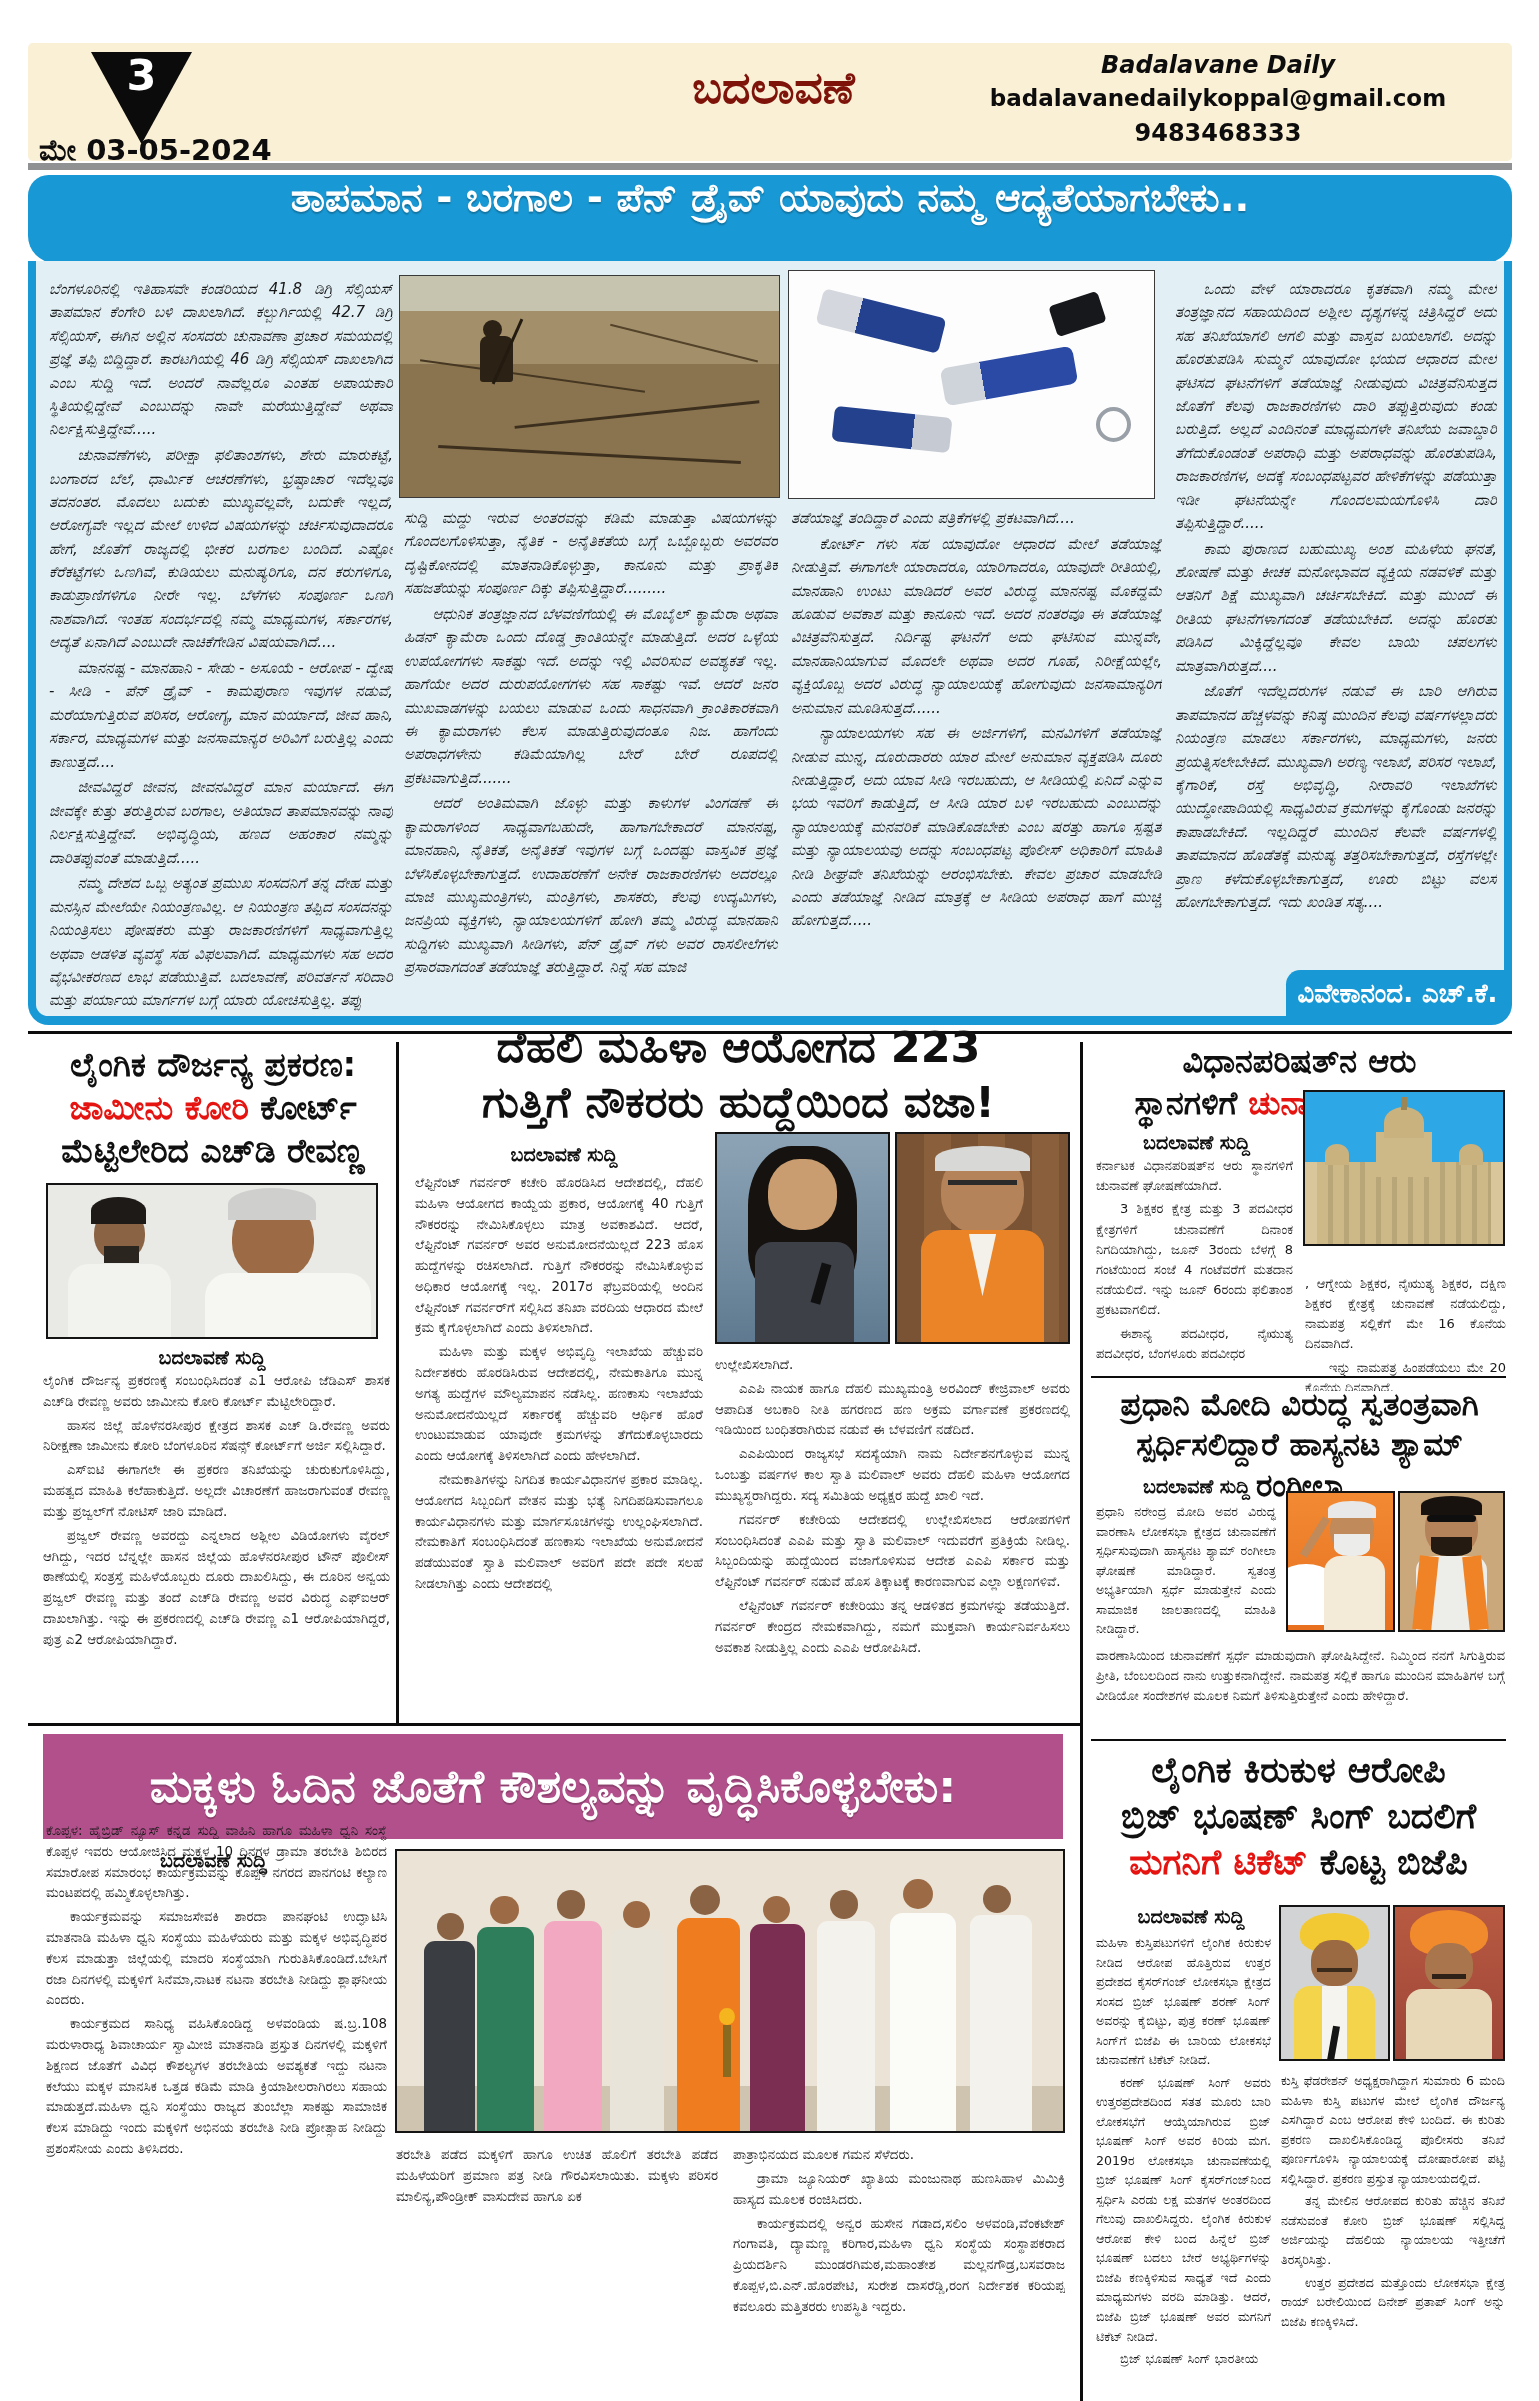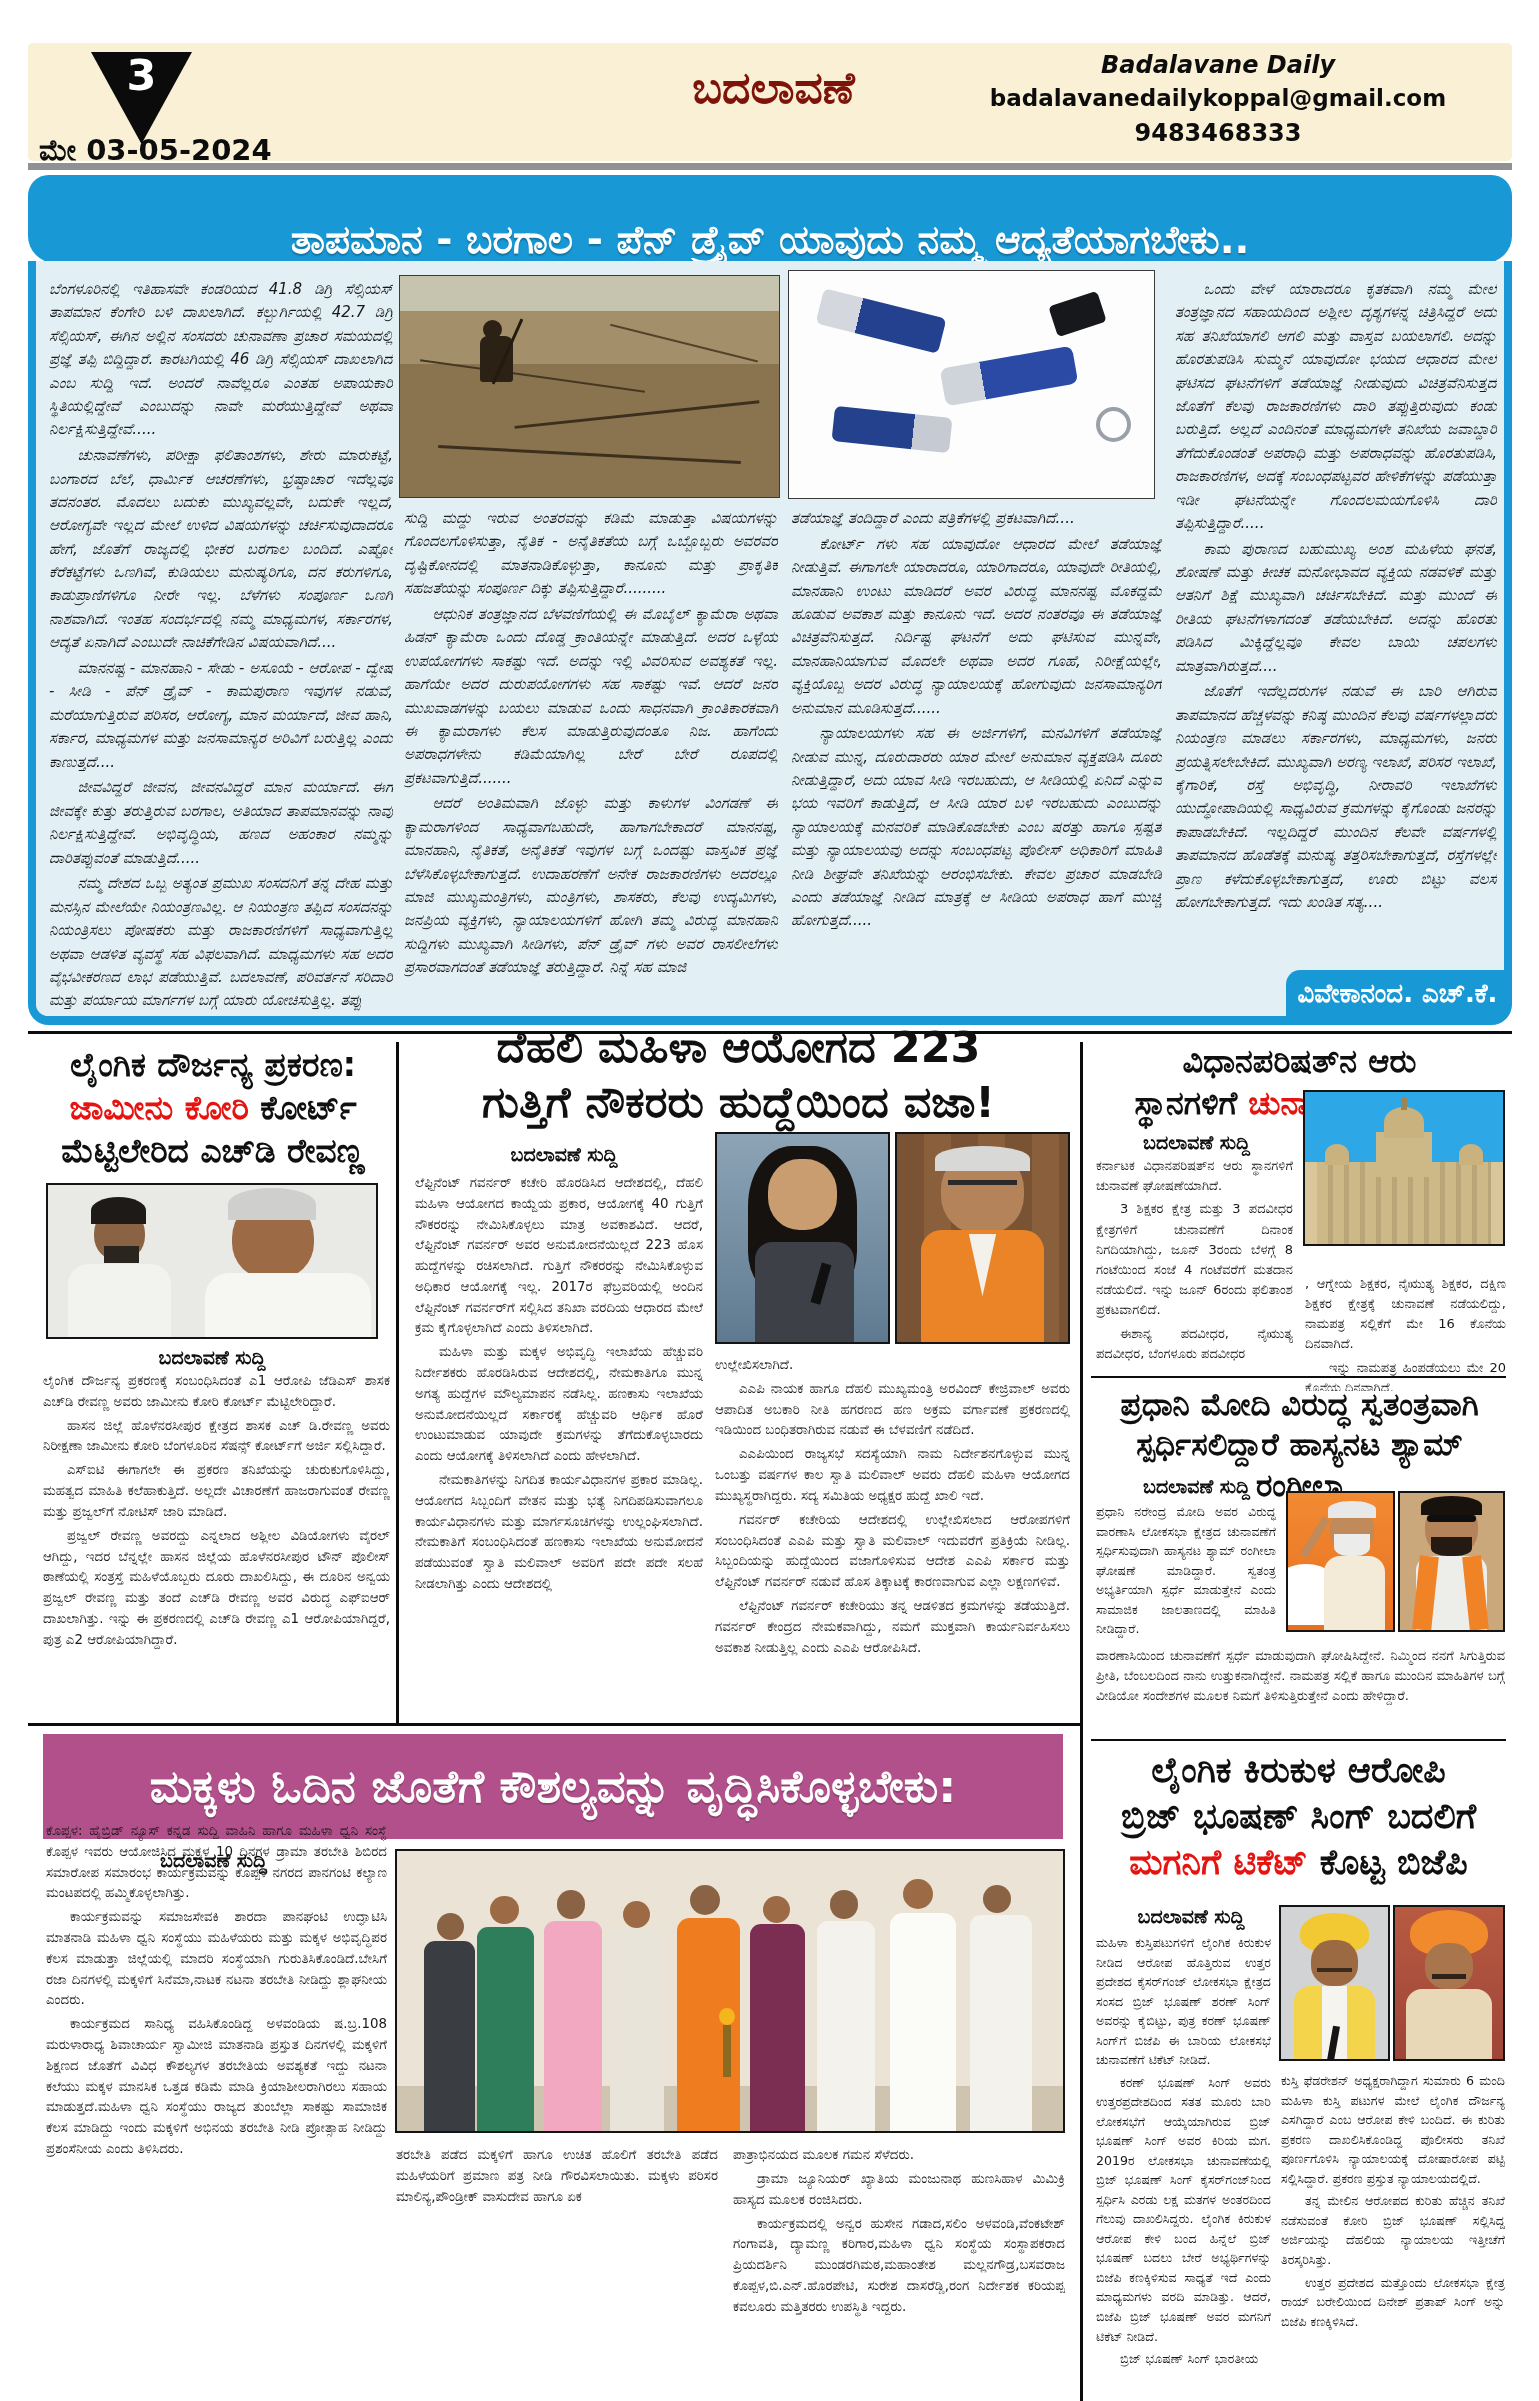--- a/index.html
+++ b/index.html
@@ -16,21 +16,21 @@
   .date{left:39px;top:133px;width:284px;font-size:29px;font-weight:bold;color:#0d0d0d;}
   .masthead{left:442px;top:62px;width:663px;text-align:center;font-size:44px;font-weight:bold;color:#7e130a;}
   .contact{left:932px;top:51px;width:572px;text-align:center;font-weight:bold;color:#0d0d0d;}
   .contact .l1{font-size:24px;font-style:italic;}
   .contact .l2{font-size:23px;margin-top:6.3px;}
   .contact .l3{font-size:24px;margin-top:8px;}
   .grayrule{left:28px;top:163px;width:1484px;height:7.1px;background:#8f9193;}
 
   
   .banner{left:28px;top:175px;width:1484px;height:88px;background:#1899d6;
-          border-radius:20.5px 20.5px 27px 27px;display:flex;align-items:flex-end;justify-content:center;}
+          border-radius:20.5px 20.5px 27px 27px;display:flex;align-items:flex-start;justify-content:center;}
   .banner span{color:#fff;font-weight:bold;font-size:39px;text-shadow:0 1.6px 1.6px rgba(0,0,0,.25);}
   .leadbody{left:28px;top:261px;width:1484px;height:764px;background:#e2f0f6;box-sizing:border-box;
             border-left:8px solid #1899d6;border-right:8px solid #1899d6;border-bottom:9.5px solid #1899d6;
             border-radius:0 0 20.5px 20.5px;}
   .col{position:absolute;text-align:justify;overflow:hidden;font-size:15px;line-height:1.56;font-style:italic;}
   .col p{margin:0 0 2.4px 0;text-indent:28.4px;}
   .col p:first-child{text-indent:0;}
   .col.indent1 p:first-child{text-indent:28.4px;}
   .badge{left:1286px;top:970px;width:223px;height:47px;background:#1899d6;border-radius:14.2px 0 14.2px 0;
          display:flex;align-items:center;justify-content:center;color:#fff;font-weight:bold;font-size:26px;}

